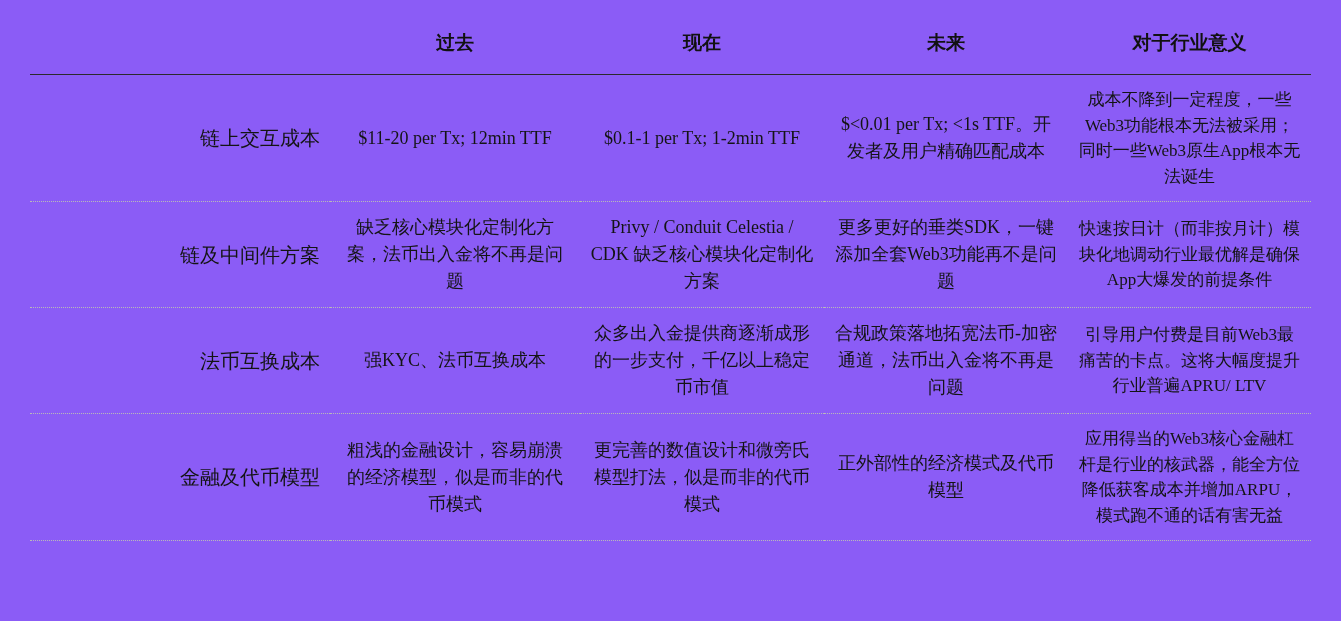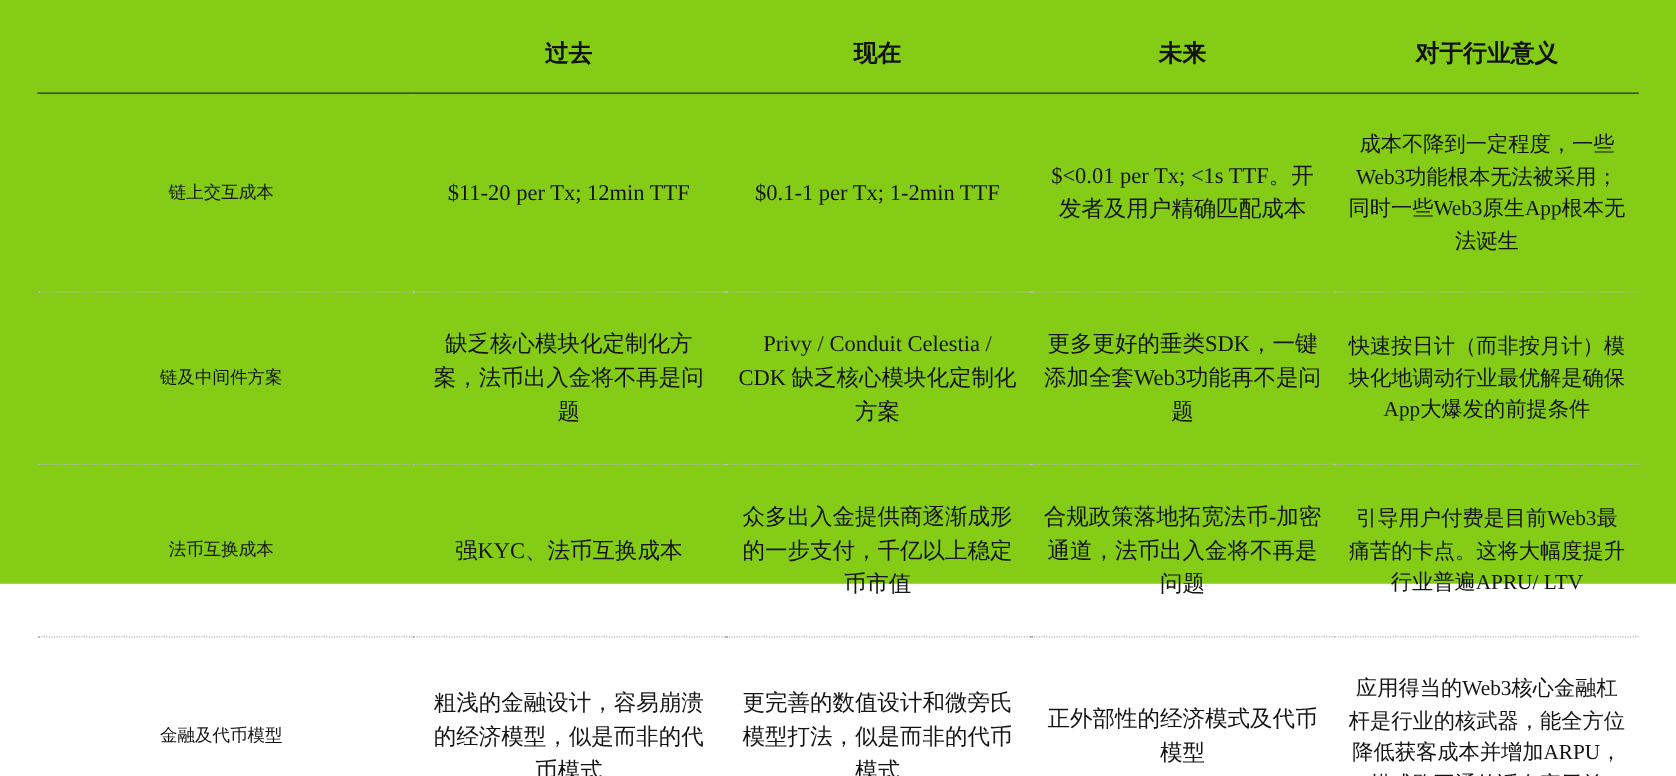--- a/index.html
+++ b/index.html
@@ -9,24 +9,24 @@
   }
   body {
     width: 1341px;
     height: 621px;
     font-family: "Liberation Serif", "DejaVu Serif", serif;
     color: #1a1a1a;
     overflow: hidden;
   }
   .sheet {
     width: 1341px;
-    height: 467px;
+    height: 621px;
     box-sizing: border-box;
     padding: 18px 30px 0 30px;
-    background: #84cc16;
+    background: #8b5cf6;
   }
   table.matrix {
     width: 1281px;
     border-collapse: collapse;
     table-layout: fixed;
   }
   table.matrix col.c0 { width: 300px; }
   table.matrix col.c1 { width: 250px; }
   table.matrix col.c2 { width: 244px; }
   table.matrix col.c3 { width: 244px; }
@@ -44,31 +44,31 @@
   }
   thead th.rowhead-blank {
     border-bottom: 1.6px solid #2b2b2b;
   }
 
   tbody td {
     font-size: 18px;
     line-height: 1.5;
     text-align: center;
     vertical-align: middle;
-    padding: 28px 10px;
+    padding: 12px 10px;
     border-bottom: 1.5px dotted #b9b9b9;
     color: #141414;
   }
   tbody tr:last-child td {
     border-bottom: 1.5px dotted #b9b9b9;
   }
   tbody td.rowhead {
-    text-align: center;
+    text-align: right;
     padding-left: 4px;
-    font-size: 14px;
+    font-size: 20px;
     color: #141414;
   }
   tbody td.note {
     font-size: 17px;
     line-height: 1.5;
   }
 </style>
 </head>
 <body>
 

